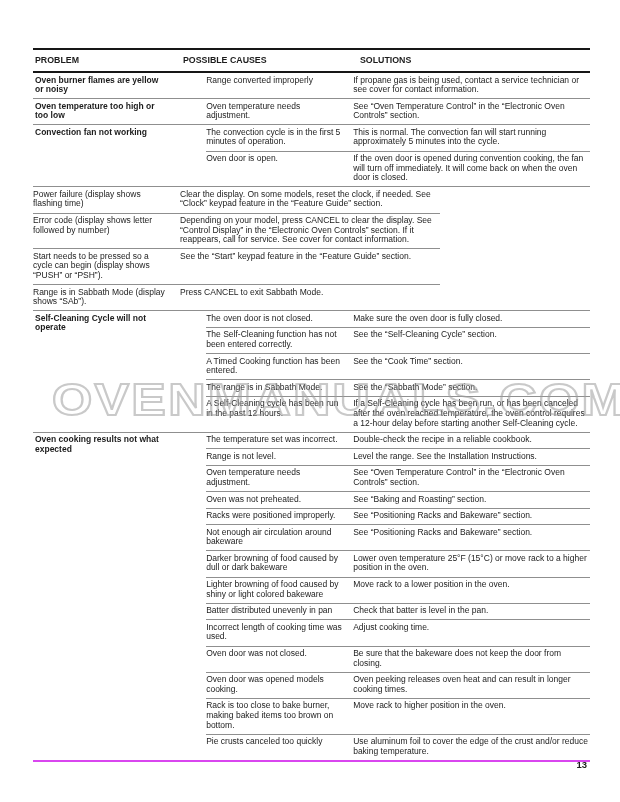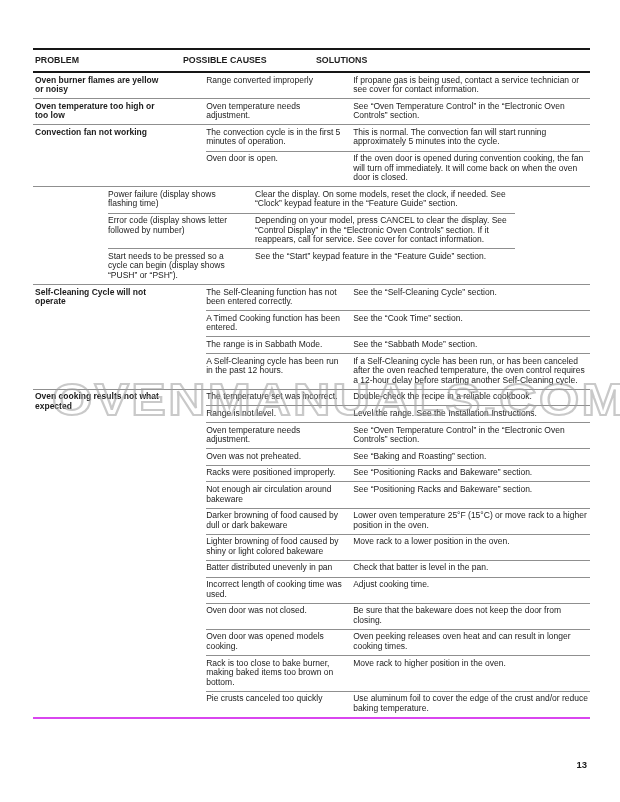--- a/index.html
+++ b/index.html
@@ -9,25 +9,25 @@
     font-family: "Liberation Sans", sans-serif; color: #1c1c1c;
   }
   .page { position: absolute; inset: 0; background: #ffffff; }
 
   .tbl { position: absolute; left: 33px; top: 48px; width: 557px;
          border-bottom: 2px solid #d946ef; }
 
   .thead { display: flex; border-top: 2px solid #161616; border-bottom: 2px solid #161616;
            font-weight: bold; font-size: 8.8px; line-height: 10px; padding: 5px 0 6px; }
   .hd-problem  { width: 150px; padding-right: 10px; padding-left: 2px; }
-  .hd-cause    { width: 133px; padding-right: 10px; }
+  .hd-cause    { width: 177px; padding-right: 10px; }
   .hd-solution { flex: 1; }
 
   .group { display: flex; gap: 31px; }
-  .group + .group { border-top: 1px solid #8f8f8f; justify-content: center; }
+  .group + .group { border-top: 1px solid #8f8f8f; }
 
   .problem {
     width: 150px; padding: 2.5px 10px 3px 2px;
     font-weight: bold; font-size: 8.5px; line-height: 9.6px;
   }
   .rows { width: 407px; }
   .row { display: flex; }
   .row + .row { border-top: 1px solid #8f8f8f; }
   .cause {
     width: 147px; padding: 2.5px 10px 3.5px 0;
@@ -99,25 +99,33 @@
               <div class="solution">Clear the display. On some models, reset the clock, if needed. See “Clock” keypad feature in the “Feature Guide” section.</div>
             </div>
             <div class="row">
               <div class="cause">Error code (display shows letter followed by number)</div>
               <div class="solution">Depending on your model, press CANCEL to clear the display. See “Control Display” in the “Electronic Oven Controls” section. If it reappears, call for service. See cover for contact information.</div>
             </div>
             <div class="row">
               <div class="cause">Start needs to be pressed so a cycle can begin (display shows “PUSH” or “PSH”).</div>
               <div class="solution">See the “Start” keypad feature in the “Feature Guide” section.</div>
             </div>
+            <div class="row">
+              <div class="cause">Range is in Sabbath Mode (display shows “SAb”).</div>
+              <div class="solution">Press CANCEL to exit Sabbath Mode.</div>
+            </div>
           </div>
         </div>
         <div class="group">
           <div class="problem">Self-Cleaning Cycle will not operate</div>
           <div class="rows">
+            <div class="row">
+              <div class="cause">The oven door is not closed.</div>
+              <div class="solution">Make sure the oven door is fully closed.</div>
+            </div>
             <div class="row">
               <div class="cause">The Self-Cleaning function has not been entered correctly.</div>
               <div class="solution">See the “Self-Cleaning Cycle” section.</div>
             </div>
             <div class="row">
               <div class="cause">A Timed Cooking function has been entered.</div>
               <div class="solution">See the “Cook Time” section.</div>
             </div>
             <div class="row">
               <div class="cause">The range is in Sabbath Mode.</div>

